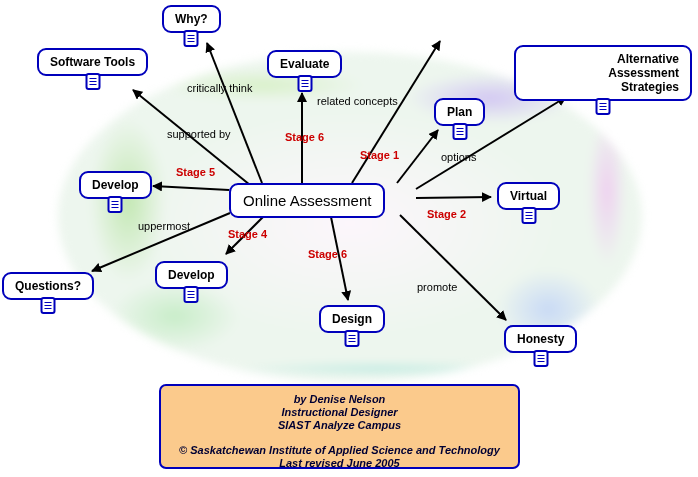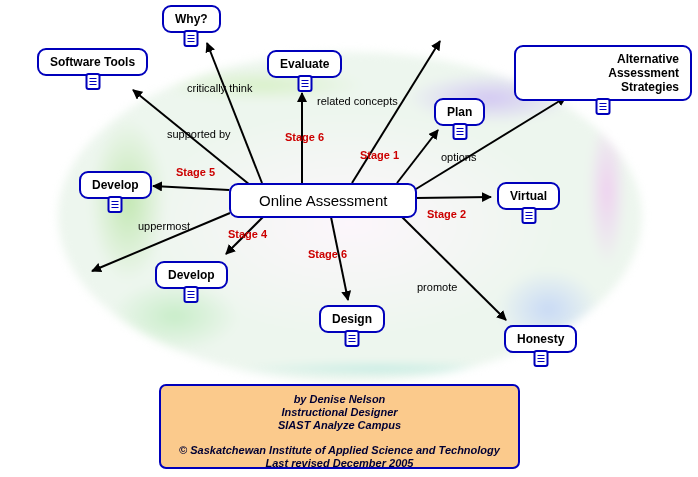--- a/index.html
+++ b/index.html
@@ -27,21 +27,21 @@
   .arrows line{stroke:var(--arrow,#000);stroke-width:2;}
   .arrowhead{fill:var(--arrow,#000);}
   .node{
     position:absolute;z-index:3;background:#fff;
     border:2px solid var(--node-border,#0000bb);border-radius:9px;
     padding:5px 11px;font-size:12px;font-weight:bold;color:var(--node-text,#000);
     text-align:right;white-space:nowrap;box-sizing:border-box;
   }
   .node.wrap{white-space:normal;padding-left:36px;}
   .node.center-node{
-    font-size:15px;font-weight:normal;padding:7px 28px;border-radius:9px;
+    font-size:15px;font-weight:normal;padding:7px 12px;border-radius:9px;
   }
   .doc-icon{
     position:absolute;left:50%;bottom:-16px;transform:translateX(-50%);
     width:15px;height:17px;background:#fff;
     border:2px solid var(--node-border,#0000bb);border-radius:3px;box-sizing:border-box;
   }
   .doc-icon::before{
     content:"";position:absolute;left:2px;right:2px;top:3px;height:8px;
     background:repeating-linear-gradient(to bottom, var(--node-border,#0000bb) 0 1px, transparent 1px 3px);
   }
@@ -131,20 +131,24 @@
   <div class="node" style="left:497px;top:182px;">
     <span>Virtual</span>
     <span class="doc-icon"></span>
   </div>
 
   <div class="node" style="left:79px;top:171px;">
     <span>Develop</span>
     <span class="doc-icon"></span>
   </div>
 
+  <div class="node" style="left:2px;top:272px;">
+    <span>Questions?</span>
+    <span class="doc-icon"></span>
+  </div>
 
   <div class="node" style="left:155px;top:261px;">
     <span>Develop</span>
     <span class="doc-icon"></span>
   </div>
 
   <div class="node" style="left:319px;top:305px;">
     <span>Design</span>
     <span class="doc-icon"></span>
   </div>
@@ -153,16 +157,16 @@
     <span>Honesty</span>
     <span class="doc-icon"></span>
   </div>
 
   <div class="footer-box">
     <div>by Denise Nelson</div>
     <div>Instructional Designer</div>
     <div>SIAST Analyze Campus</div>
     <div class="spacer"></div>
     <div>© Saskatchewan Institute of Applied Science and Technology</div>
-    <div>Last revised December 2005</div>
+    <div>Last revised June 2005</div>
   </div>
 
 </div>
 
 </body></html>

